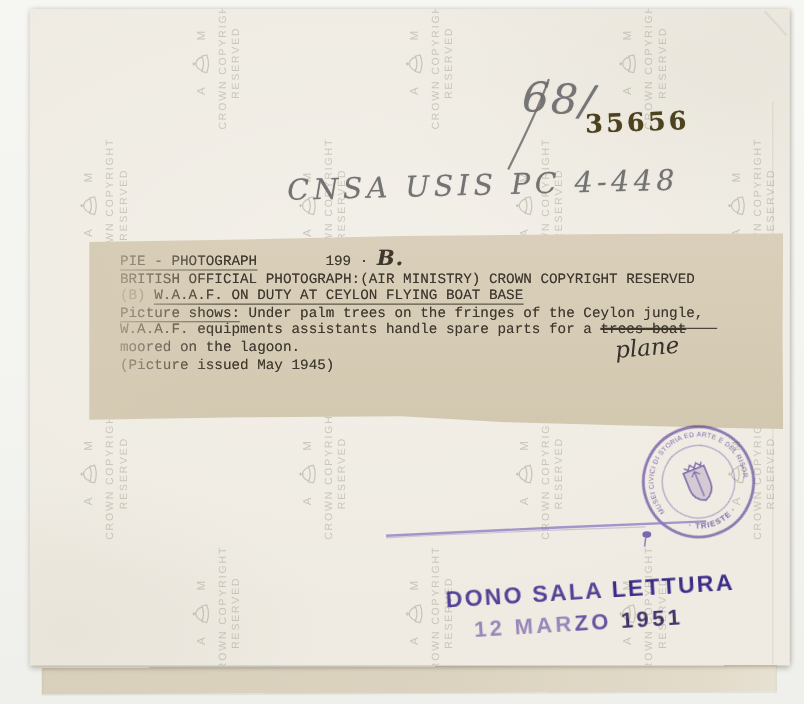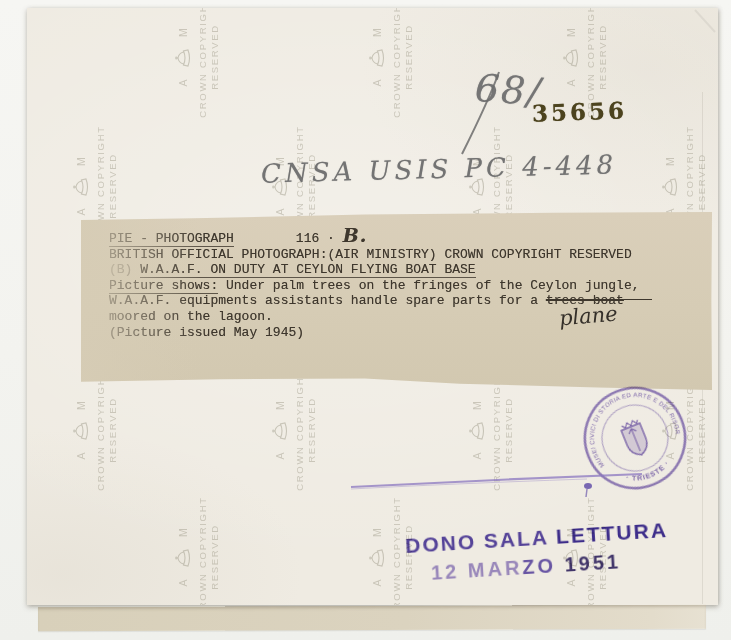--- a/index.html
+++ b/index.html
@@ -363,21 +363,21 @@
   <div class="crease-right"></div>
 
   <div class="hand num68">68/</div>
 
   <div class="serial">35656</div>
 
   <div class="hand agency">CNSA USIS PC 4-448</div>
 
   <div class="label">
     <div class="cap-text">
-      <div><span class="u">PIE - PHOTOGRAPH</span><span class="num-gap"></span><span>116 ·</span> <span class="bigB">B.</span></div>
+      <div><span class="u">PIE - PHOTOGRAPH</span><span class="num-gap"></span><span>199 ·</span> <span class="bigB">B.</span></div>
       <div><span>BRITISH OFFICIAL PHOTOGRAPH:(AIR MINISTRY) CROWN COPYRIGHT RESERVED</span></div>
       <div><span class="faded">(B) </span><span class="u">W.A.A.F. ON DUTY AT CEYLON FLYING BOAT BASE</span></div>
       <div><span class="u">Picture shows:</span><span> Under palm trees on the fringes of the Ceylon jungle,</span></div>
       <div><span>W.A.A.F. equipments assistants handle spare parts for a </span><span class="struck">trees boat</span><span class="strike-ext"></span></div>
       <div><span>moored on the lagoon.</span></div>
       <div><span>(Picture issued May 1945)</span></div>
     </div>
     <div class="label-fade"></div>
   </div>
 

